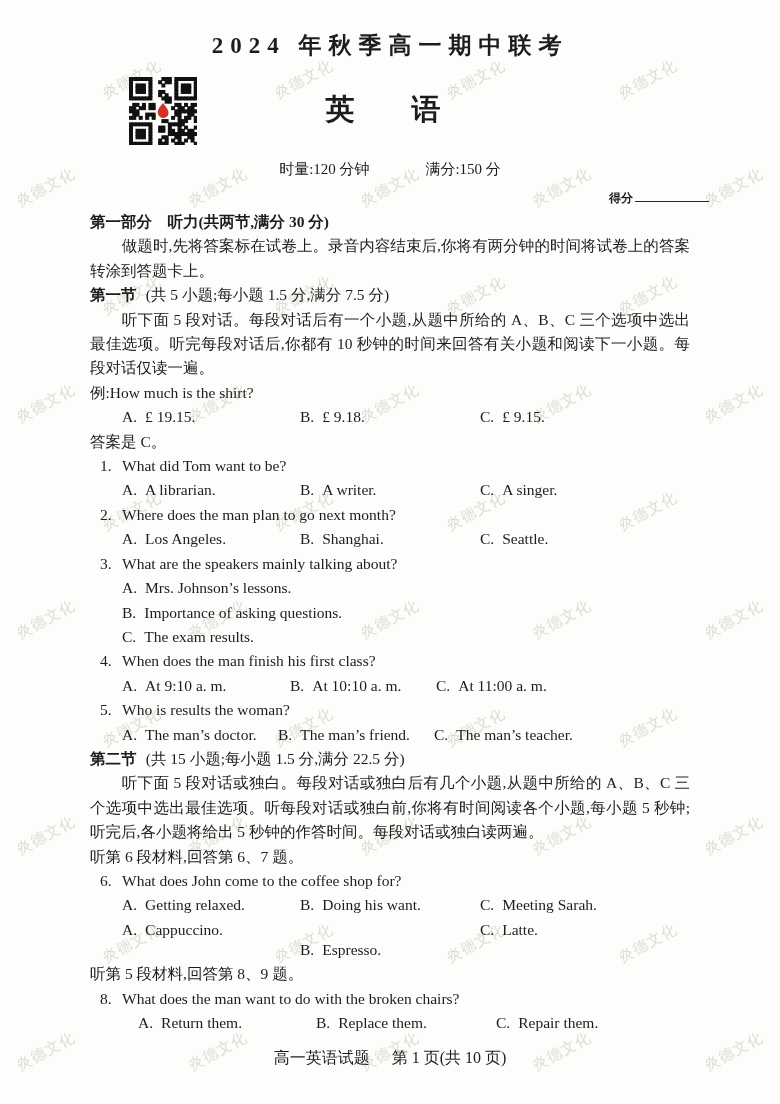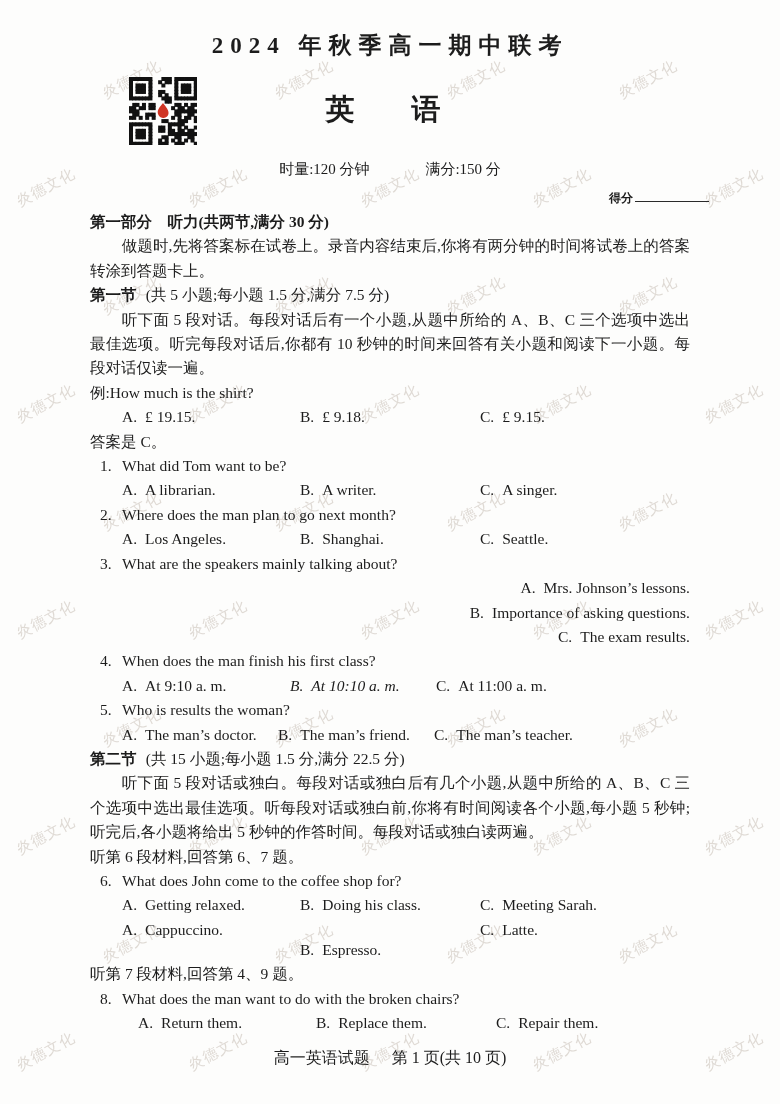--- a/index.html
+++ b/index.html
@@ -46,21 +46,21 @@
   }
   .content p { margin:0; }
   .b-part   { font-weight:700; }
   .b-para   { text-indent:2.05em; text-align:justify; }
   .b-sec b  { font-weight:700; margin-right:0.6em; }
   .b-q      { padding-left:10px; }
   .q-num    { display:inline-block; min-width:22px; }
   .opt-row  { display:flex; padding-left:32px; }
   .opt      { white-space:nowrap; }
   .opt-label{ margin-right:8px; }
-  .opt-stack{ padding-left:32px;text-align:right; }
+  .opt-stack{ padding-left:32px; }
   .opt-stack div { white-space:nowrap; }
   
   .page-footer {
     position:absolute; top:1048px; left:0; width:100%; text-align:center;
     font-size:16px; z-index:2;
   }
   .page-footer span { margin:0 9px; }
   .promo {
     position:absolute; top:1076px; left:0; width:100%; text-align:center;
     font-family:"Liberation Sans","DejaVu Sans",sans-serif;
@@ -383,44 +383,44 @@
       </div>
       <p class="b-q"><span class="q-num">3.</span><span>What are the speakers mainly talking about?</span></p>
       <div class="opt-stack">
         <div><span class="opt-label">A.</span><span>Mrs. Johnson’s lessons.</span></div>
         <div><span class="opt-label">B.</span><span>Importance of asking questions.</span></div>
         <div><span class="opt-label">C.</span><span>The exam results.</span></div>
       </div>
       <p class="b-q"><span class="q-num">4.</span><span>When does the man finish his first class?</span></p>
       <div class="opt-row">
         <span class="opt" style="width: 168px;"><span class="opt-label">A.</span><span>At 9:10 a. m.</span></span>
-        <span class="opt" style="width: 146px; font-style: italic;"><span class="opt-label">B.</span><span>At 10:10 a. m.</span></span>
+        <span class="opt" style="width: 146px;"><span class="opt-label">B.</span><span>At 10:10 a. m.</span></span>
         <span class="opt"><span class="opt-label">C.</span><span>At 11:00 a. m.</span></span>
       </div>
       <p class="b-q"><span class="q-num">5.</span><span>Who is results the woman?</span></p>
       <div class="opt-row">
         <span class="opt" style="width: 156px;"><span class="opt-label">A.</span><span>The man’s doctor.</span></span>
         <span class="opt" style="width: 156px;"><span class="opt-label">B.</span><span>The man’s friend.</span></span>
         <span class="opt"><span class="opt-label">C.</span><span>The man’s teacher.</span></span>
       </div>
       <p class="b-sec"><b>第二节</b><span>(共 15 小题;每小题 1.5 分,满分 22.5 分)</span></p>
       <p class="b-para">听下面 5 段对话或独白。每段对话或独白后有几个小题,从题中所给的 A、B、C 三个选项中选出最佳选项。听每段对话或独白前,你将有时间阅读各个小题,每小题 5 秒钟;听完后,各小题将给出 5 秒钟的作答时间。每段对话或独白读两遍。</p>
       <p>听第 6 段材料,回答第 6、7 题。</p>
       <p class="b-q"><span class="q-num">6.</span><span>What does John come to the coffee shop for?</span></p>
       <div class="opt-row">
         <span class="opt" style="width: 178px;"><span class="opt-label">A.</span><span>Getting relaxed.</span></span>
-        <span class="opt" style="width: 180px;"><span class="opt-label">B.</span><span>Doing his class.</span></span>
+        <span class="opt" style="width: 180px;"><span class="opt-label">B.</span><span>Doing his want.</span></span>
         <span class="opt"><span class="opt-label">C.</span><span>Meeting Sarah.</span></span>
       </div>
       <div class="opt-row">
         <span class="opt" style="width: 178px;"><span class="opt-label">A.</span><span>Cappuccino.</span></span>
         <span class="opt" style="width: 180px; margin-top: 20px;"><span class="opt-label">B.</span><span>Espresso.</span></span>
         <span class="opt"><span class="opt-label">C.</span><span>Latte.</span></span>
       </div>
-      <p>听第 7 段材料,回答第 4、9 题。</p>
+      <p>听第 5 段材料,回答第 8、9 题。</p>
       <p class="b-q"><span class="q-num">8.</span><span>What does the man want to do with the broken chairs?</span></p>
       <div class="opt-row">
         <span class="opt" style="width: 178px; margin-left: 16px;"><span class="opt-label">A.</span><span>Return them.</span></span>
         <span class="opt" style="width: 180px;"><span class="opt-label">B.</span><span>Replace them.</span></span>
         <span class="opt"><span class="opt-label">C.</span><span>Repair them.</span></span>
       </div>
     </main>
 
   <div class="page-footer">
     <span>高一英语试题</span>

